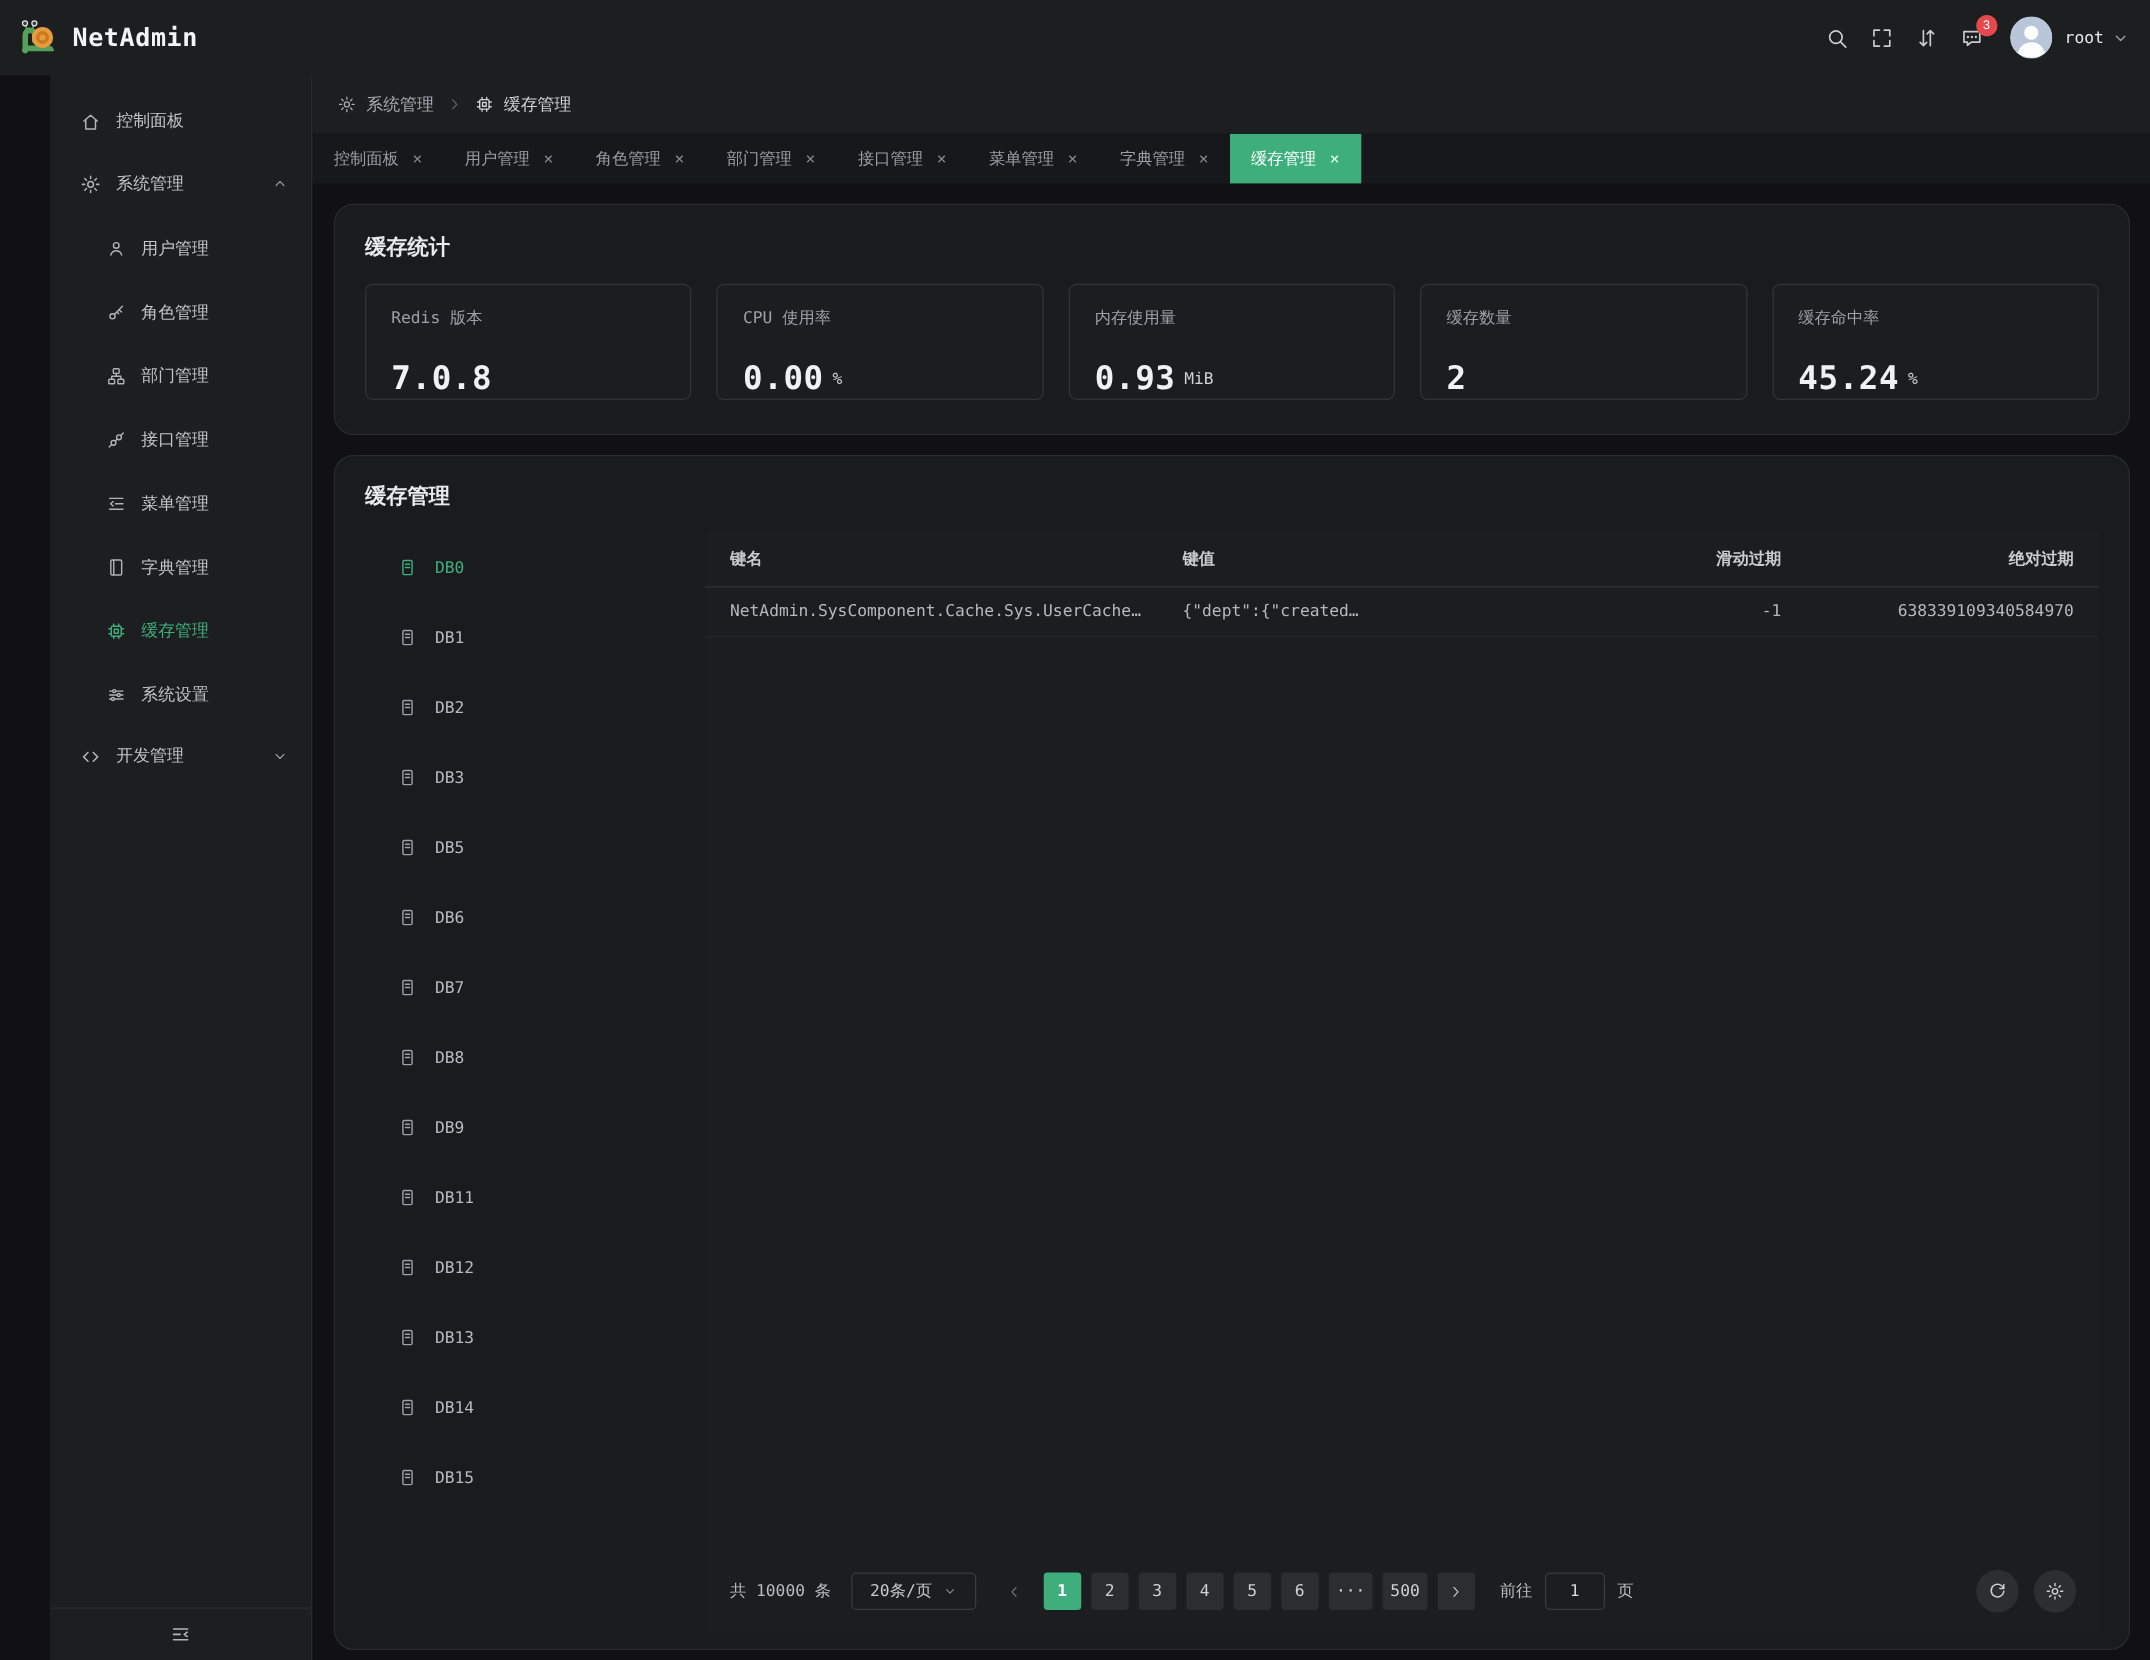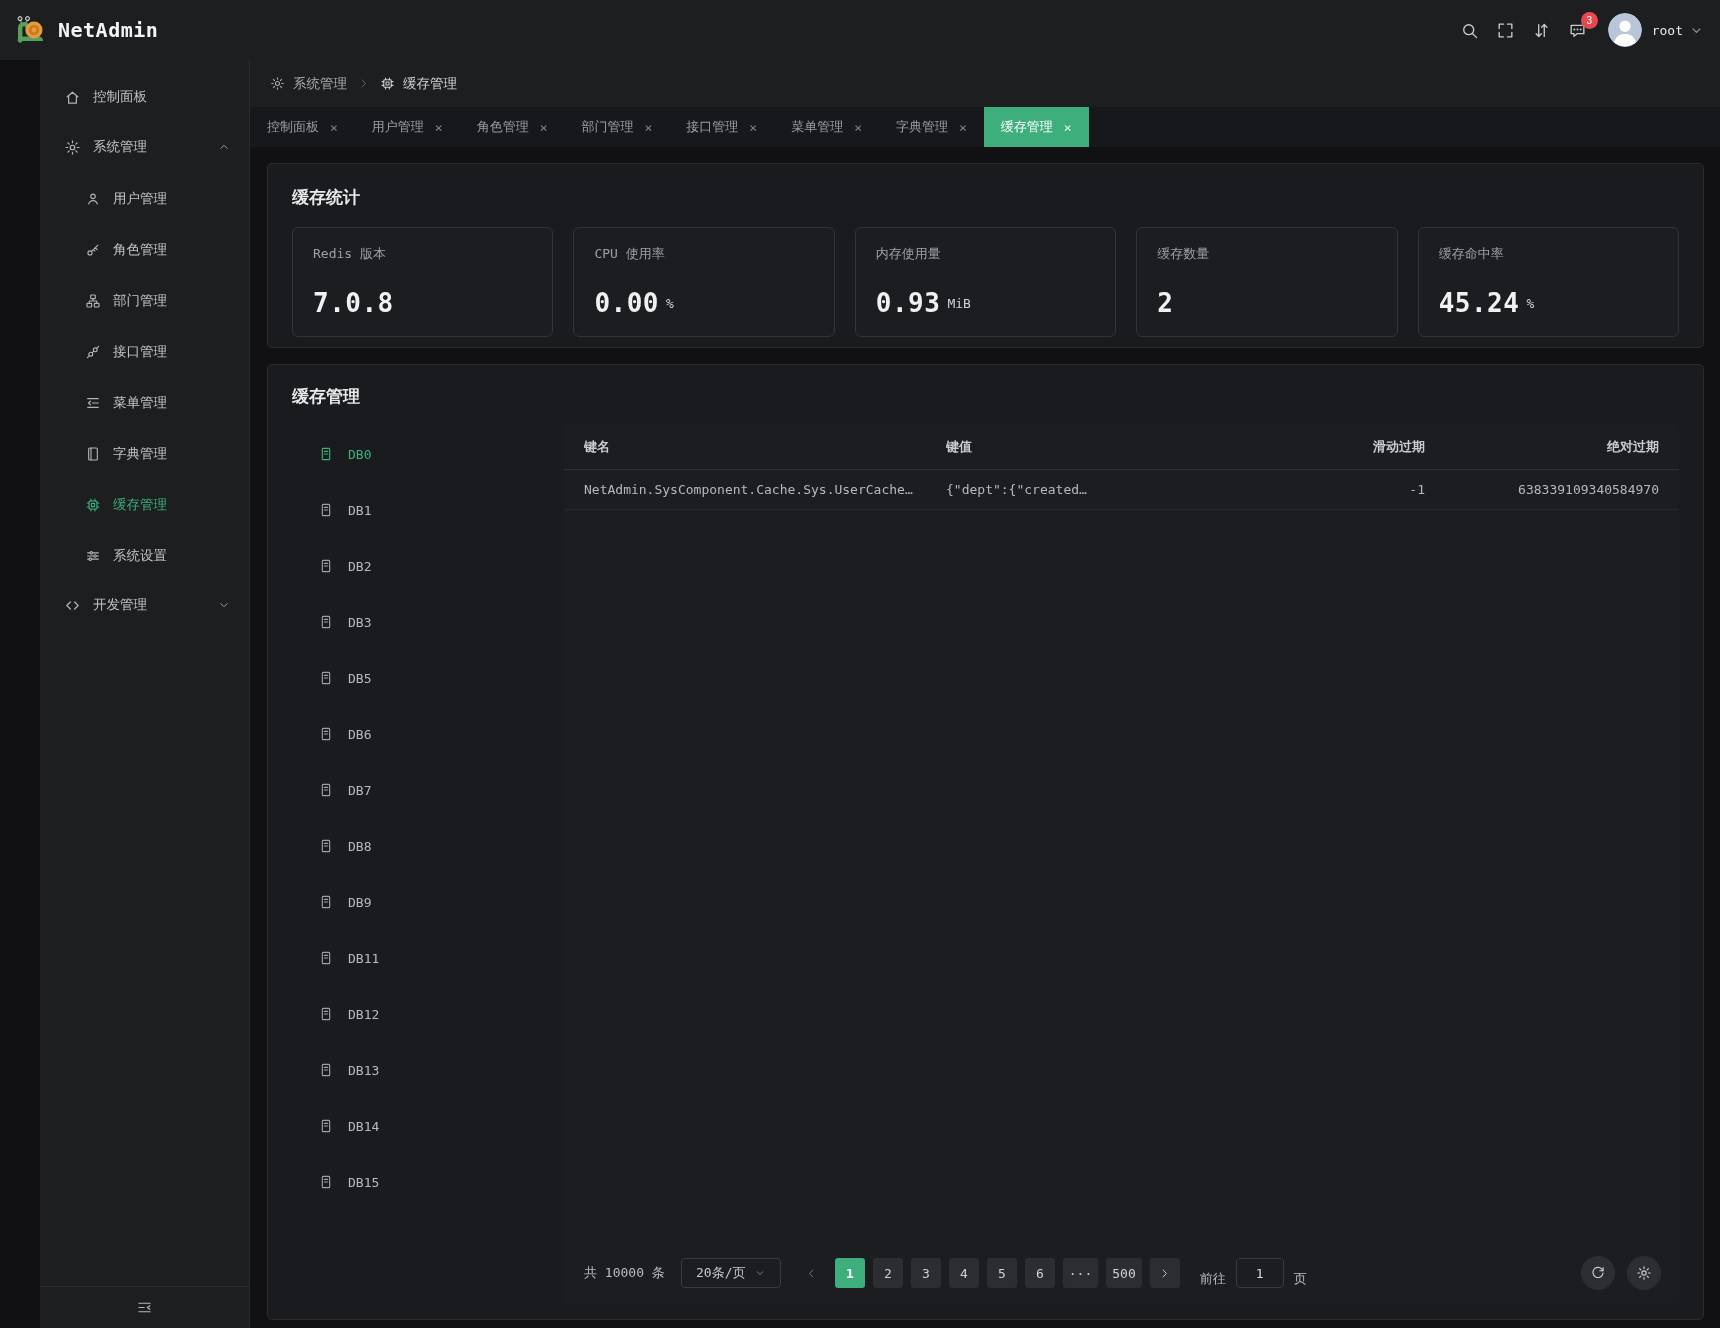--- a/index.html
+++ b/index.html
@@ -71,26 +71,26 @@
 
   
   .tabbar{height:40px;flex:none;background:var(--tabbar);display:flex;align-items:stretch;overflow:hidden;}
   .tab{display:flex;align-items:center;padding:0 17px;color:#9a9da2;font-size:13px;cursor:pointer;flex:none;}
   .tab .tab-close{margin-left:11px;font-size:13px;color:#85888e;line-height:1;}
   .tab.active{background:var(--accent);color:#fff;}
   .tab.active .tab-close{color:#eafff4;}
 
   
   .content{flex:1;min-height:0;padding:16px 16px 8px 17px;display:flex;flex-direction:column;background:var(--bg);}
-  .card{background:var(--card);border:1px solid var(--border);border-radius:5px;}
+  .card{background:var(--card);border:1px solid var(--border);border-radius:16px;}
   .card-title{font-size:17px;font-weight:bold;color:#e9eaec;}
 
   .stats-card{flex:none;height:185px;padding:22px 24px;}
   .stats-row{display:flex;gap:20px;margin-top:18px;}
-  .stat{flex:1;height:110px;background:var(--card2);border:1px solid var(--border-lt);border-radius:6px;padding:17px 20px;}
+  .stat{flex:1;height:93px;background:var(--card2);border:1px solid var(--border-lt);border-radius:6px;padding:17px 20px;}
   .stat-label{font-size:13px;color:#9da0a6;}
   .stat-valrow{margin-top:25px;display:flex;align-items:center;}
   .stat-value{font-size:26px;font-weight:bold;color:#f0f1f3;letter-spacing:.5px;}
   .stat-unit{font-size:13px;color:#cfd1d5;margin-left:7px;}
 
   .cache-card{flex:1;min-height:0;margin-top:16px;padding:20px 24px 14px;display:flex;flex-direction:column;}
   .cache-body{flex:1;min-height:0;display:flex;margin-top:16px;gap:22px;}
 
   .db-list{width:250px;flex:none;overflow:hidden;padding-top:10px;}
   .db-item{display:flex;align-items:center;height:40px;margin-bottom:16px;padding-left:26px;color:#b8babf;cursor:pointer;}
@@ -115,21 +115,21 @@
   .pager-row{margin-top:auto;height:58px;flex:none;display:flex;align-items:center;padding:0 18px 6px 20px;}
   .pager{display:flex;align-items:center;gap:8px;color:#b9bbc0;}
   .pager .total{margin-right:8px;white-space:nowrap;}
   .size-select{height:30px;min-width:100px;border:1px solid #3a3b40;border-radius:4px;display:flex;align-items:center;justify-content:center;gap:8px;padding:0 10px;color:#c6c8cc;cursor:pointer;margin-right:8px;}
   .size-select .ic{width:12px;height:12px;color:#8b8e94;}
   .page-arrow{width:30px;height:30px;display:flex;align-items:center;justify-content:center;color:#777a81;background:transparent;border:none;cursor:pointer;}
   .page-arrow .ic{width:13px;height:13px;}
   .page-arrow.boxed{background:#2c2d31;border-radius:3px;color:#cfd1d5;}
   .page-btn{min-width:30px;height:30px;padding:0 6px;border:none;border-radius:3px;background:#2c2d31;color:#cfd1d5;font-size:13px;font-family:inherit;cursor:pointer;}
   .page-btn.active{background:var(--accent);color:#fff;font-weight:bold;}
-  .goto{display:flex;align-items:flex-end;gap:10px;margin-left:12px;white-space:nowrap;}
+  .goto{display:flex;align-items:center;gap:10px;margin-left:12px;white-space:nowrap;}
   .goto-input{width:48px;height:30px;background:transparent;border:1px solid #3a3b40;border-radius:4px;color:#d8dade;font-family:inherit;font-size:13px;text-align:center;outline:none;}
   .wrap-actions{margin-left:auto;display:flex;gap:12px;}
   .round-btn{width:34px;height:34px;border-radius:50%;border:none;background:#2d2e32;color:#cfd1d5;display:flex;align-items:center;justify-content:center;cursor:pointer;}
   .round-btn .ic{width:16px;height:16px;}
 </style>
 </head>
 <body>
 
 <div class="app">
 

